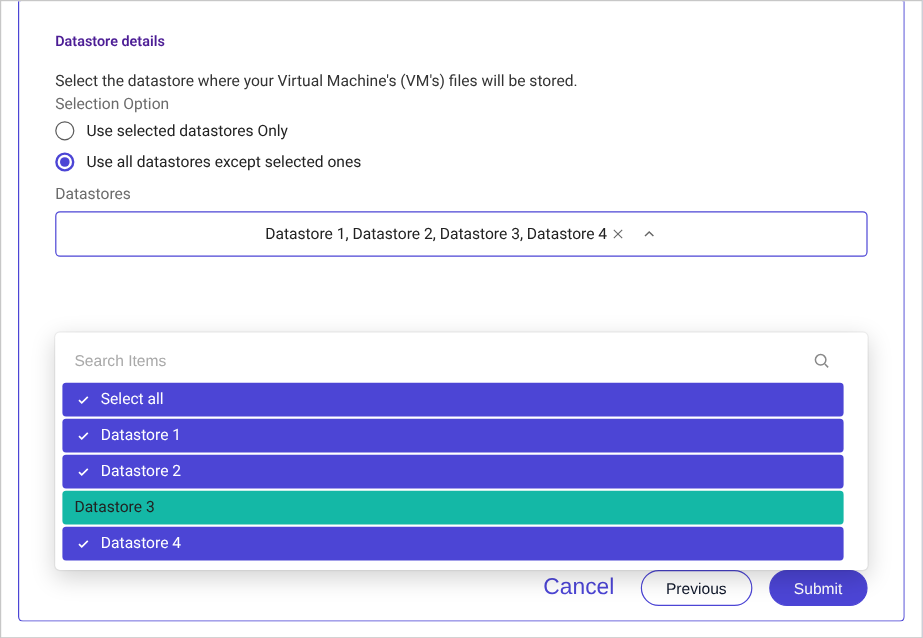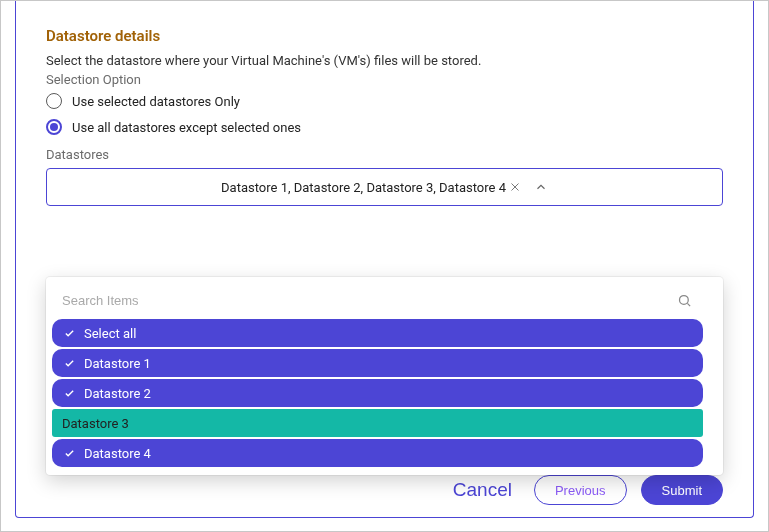--- a/index.html
+++ b/index.html
@@ -56,25 +56,25 @@
       font-size: 13px;
     }
     .chev {
       width: 12px;
       height: 12px;
       display: inline-flex;
       align-items: center;
       justify-content: center;
     }
     .section-title {
-      font-size: 15px;
+      font-size: 12px;
       font-weight: 600;
-      color: #a16207;
+      color: #4c1d95;
       margin-top: 26px;
-      margin-bottom: 8px;
+      margin-bottom: 20px;
     }
     .section-desc {
       font-size: 13px;
       color: #333;
       margin-bottom: 4px;
     }
     .radio-group {
       margin-top: 6px;
     }
     .radio-item {
@@ -168,21 +168,20 @@
       border-radius: 3px;
       display: flex;
       align-items: center;
       padding: 0 10px;
       font-size: 13px;
       margin-top: 2px;
     }
     .option.selected {
       background: #4c45d5;
       color: #fff;
-      border-radius: 10px;
     }
     .option.unselected {
       background: #14b8a6;
       color: #222;
     }
     .option .check {
       width: 14px;
       margin-right: 8px;
       display: inline-flex;
       align-items: center;
@@ -210,21 +209,21 @@
       padding: 0 20px;
       font-size: 13px;
       cursor: pointer;
       display: inline-flex;
       align-items: center;
       justify-content: center;
     }
     .btn-outline {
       border: 1px solid #4c45d5;
       background: #fff;
-      color: #8b5cf6;
+      color: #0f172a;
     }
     .btn-primary {
       border: 1px solid #4c45d5;
       background: #4c45d5;
       color: #fff;
     }
   </style>
 </head>
 <body>
 

